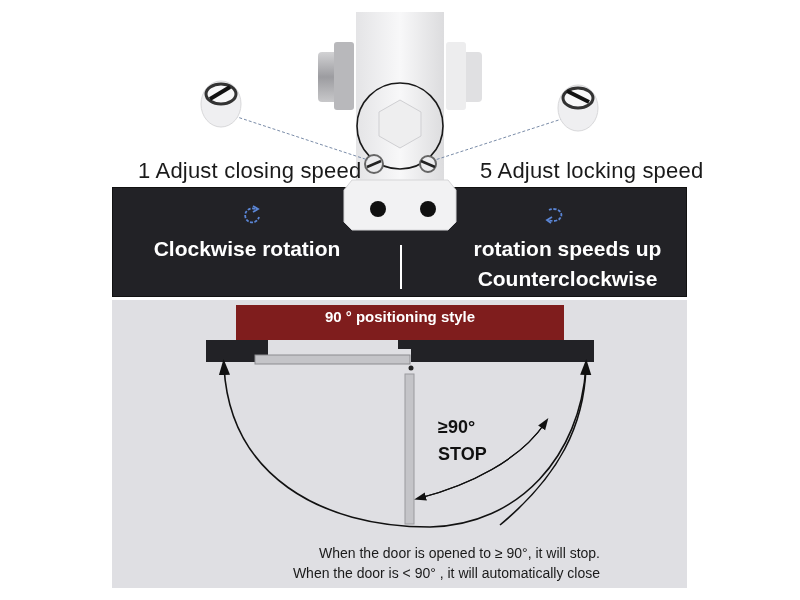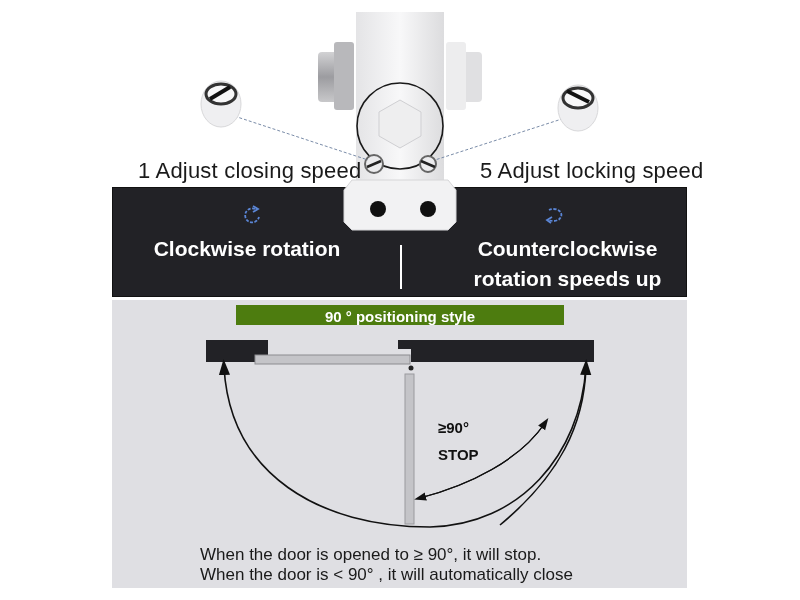--- a/index.html
+++ b/index.html
@@ -3,23 +3,23 @@
 <meta charset="utf-8">
 <style>
   html, body { margin:0; padding:0; }
   body { width:800px; height:600px; background:#ffffff; position:relative; overflow:hidden; font-family:"Liberation Sans", "DejaVu Sans", sans-serif; }
   .abs { position:absolute; }
   .dark-band { left:112px; top:187px; width:575px; height:110px; background:#222226; border:1px solid #111; box-sizing:border-box; }
   .gray-panel { left:112px; top:300px; width:575px; height:288px; background:#dfdfe3; }
   .label-top { font-size:22px; color:#1a1a1a; font-weight:normal; letter-spacing:0.2px; }
   .band-text { color:#ffffff; font-weight:bold; font-size:21px; text-align:center; line-height:30px; }
   .divider { left:400px; top:245px; width:2px; height:44px; background:#ffffff; }
-  .blue-banner { left:236px; top:305px; width:328px; height:20px; background:#4d7c0f; color:#fff; font-weight:bold; font-size:15px; text-align:center; line-height:24px; }
-  .footer-text { color:#1a1a1a; font-size:17px; text-align:left; width:400px; left:200px; }
-  .stop-text { font-weight:bold; color:#111; font-size:15px; line-height:27px; }
+  .blue-banner { left:236px; top:305px; width:328px; height:35px; background:#7f1d1d; color:#fff; font-weight:bold; font-size:15px; text-align:center; line-height:24px; }
+  .footer-text { color:#1a1a1a; font-size:14px; text-align:right; width:400px; left:200px; }
+  .stop-text { font-weight:bold; color:#111; font-size:18px; line-height:27px; }
 </style>
 </head>
 <body>
 
 <div class="abs dark-band"></div>
 
 <div class="abs gray-panel"></div>
 
 <svg class="abs" style="left:300px;top:0;" width="200" height="240">
   <defs>
@@ -87,22 +87,22 @@
 <svg class="abs" style="left:541px;top:205px;" width="26" height="20">
   <path d="M8 5 A8 6 0 1 1 8 15" fill="none" stroke="#5b86d6" stroke-width="1.8" stroke-dasharray="3,1.5"></path>
   <path d="M11 12 L6 15 L10 18" fill="none" stroke="#5b86d6" stroke-width="1.8"></path>
 </svg>
 
 <div class="abs band-text" style="left:142px;top:234px;width:210px;">
   <div>Clockwise rotation</div>
 </div>
 <div class="abs divider"></div>
 <div class="abs band-text" style="left:455px;top:234px;width:225px;">
+  <div>rotation speeds up</div>
   <div>Counterclockwise</div>
-  <div>rotation speeds up</div>
 </div>
 
 <div class="abs blue-banner">90 ° positioning style</div>
 
 <svg class="abs" style="left:200px;top:335px;" width="400" height="200">
   <defs>
     <marker id="ah" markerWidth="10" markerHeight="10" refX="5" refY="5" orient="auto">
       <path d="M0 1.5 L10 5 L0 8.5 Z" fill="#111"></path>
     </marker>
   </defs>

